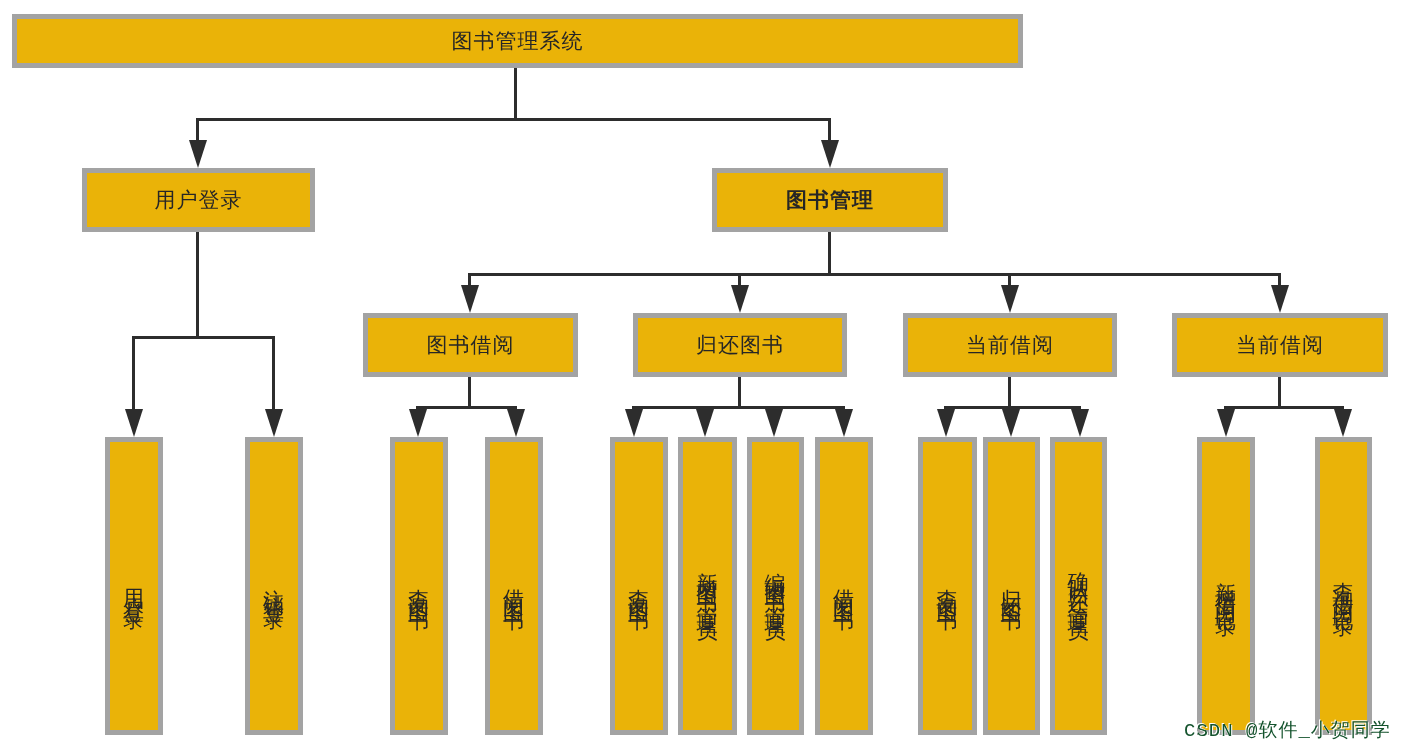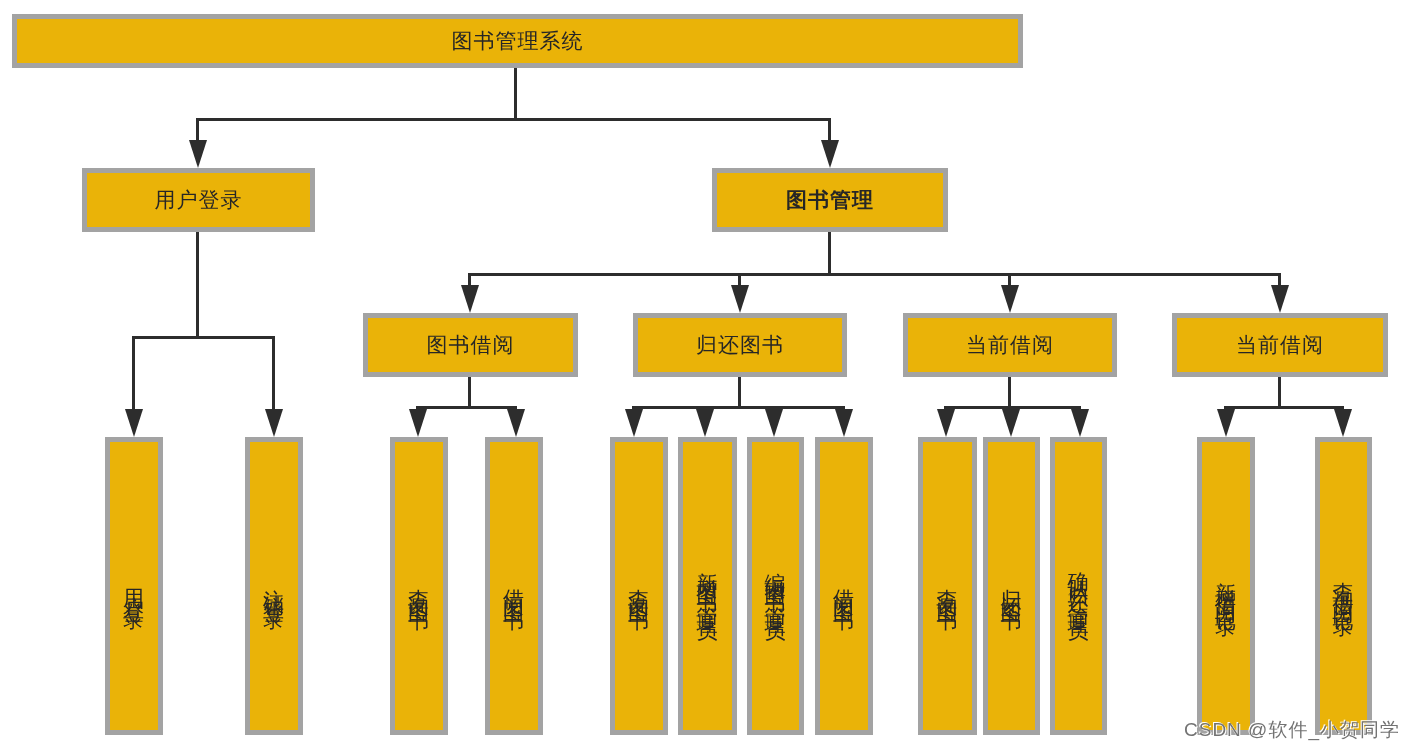--- a/index.html
+++ b/index.html
@@ -20,22 +20,23 @@
   .hline,.vline{position:absolute;background:#2d2d2d;}
   .hline{height:3px;}
   .vline{width:3px;}
   .arrow{
     position:absolute;width:0;height:0;
     border-left:9px solid transparent;border-right:9px solid transparent;
     border-top:28px solid #2d2d2d;
   }
   .watermark{
     position:absolute;left:1184px;top:717px;font-size:19px;letter-spacing:1px;
-    color:#737373;z-index:5;white-space:nowrap;
+    color:#14532d;z-index:5;white-space:nowrap;
     text-shadow:1px 1px 0 #ffffff,-1px -1px 0 #ffffff;
+    font-family:Liberation Mono, monospace;
   }
 </style>
 </head>
 <body>
 
 <div id="canvas">
 
   <div class="vline" style="left:514px;top:68px;height:50px;"></div>
   <div class="hline" style="left:196px;top:118px;width:635px;"></div>
   <div class="vline" style="left:196px;top:118px;height:27px;"></div>

